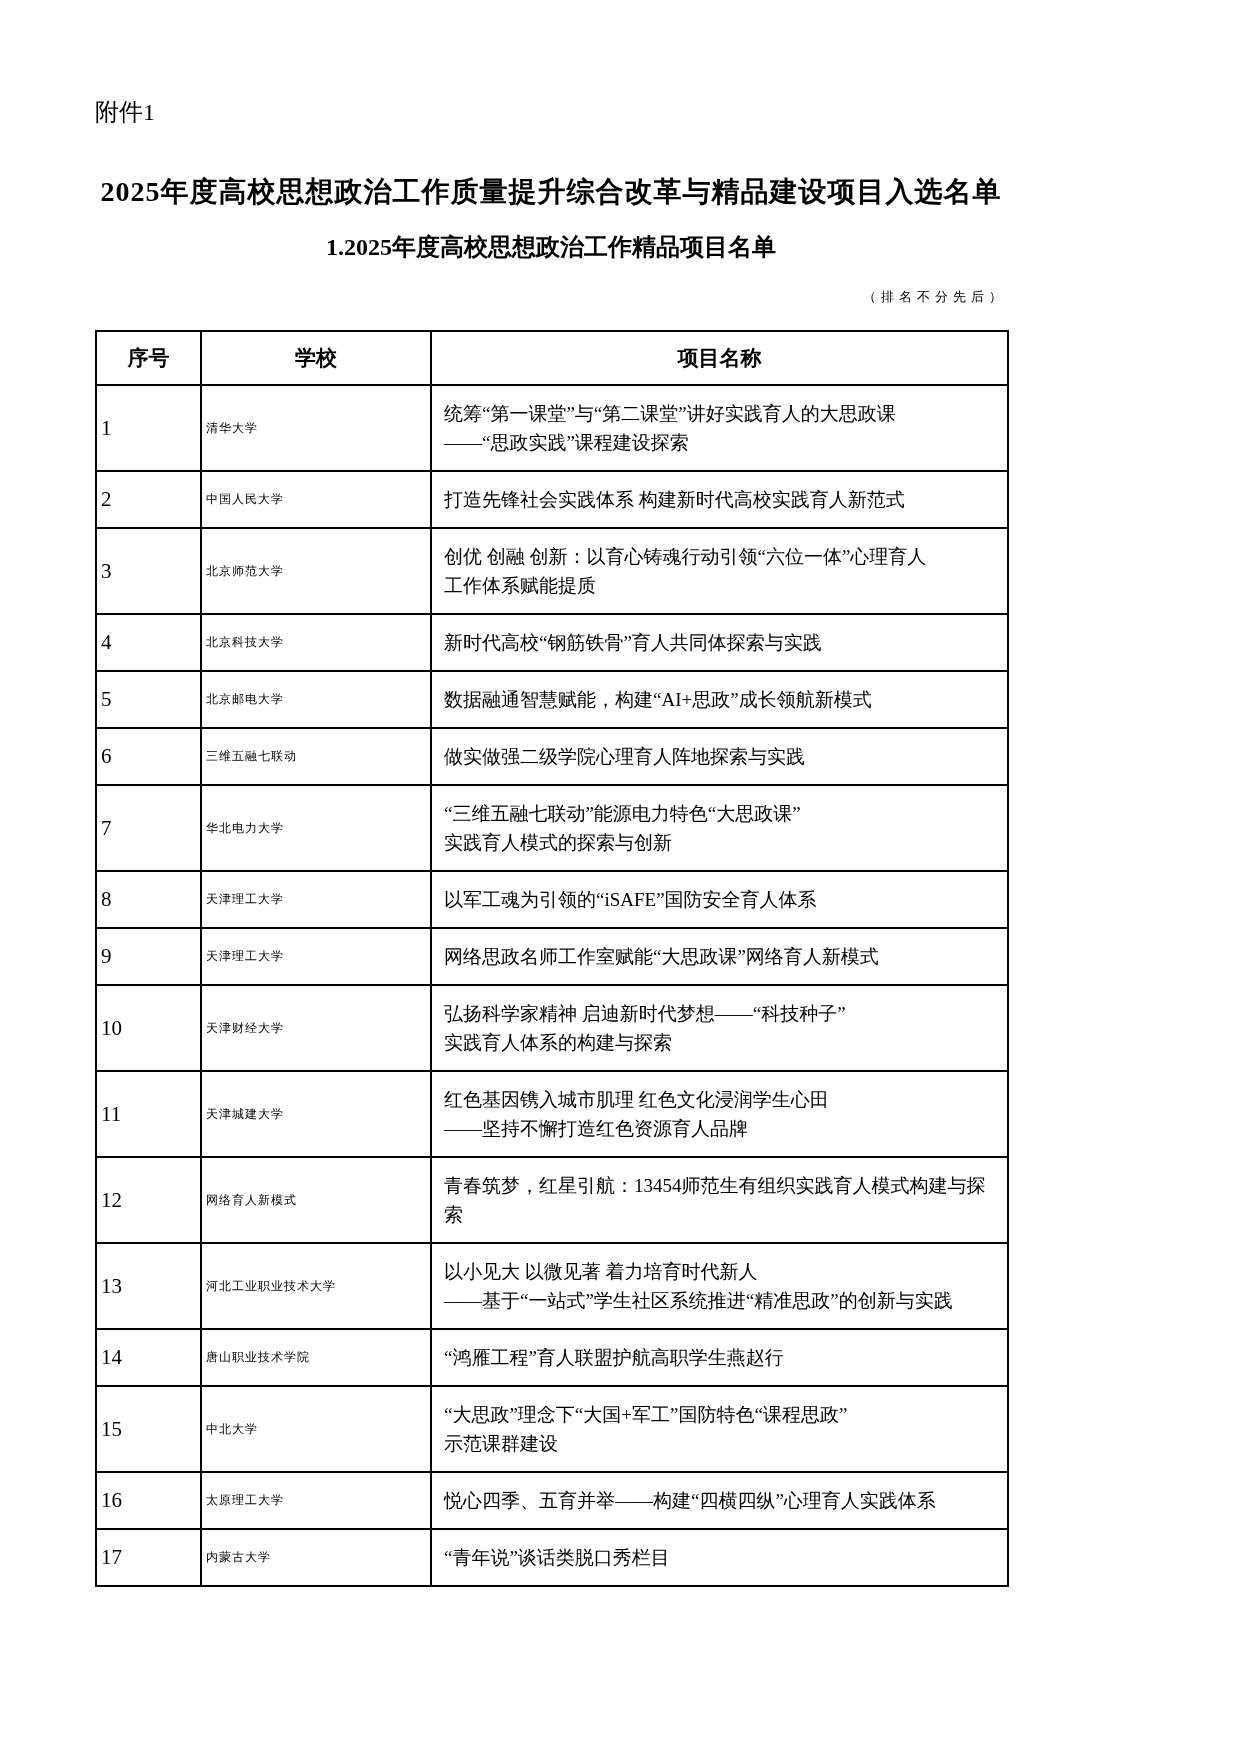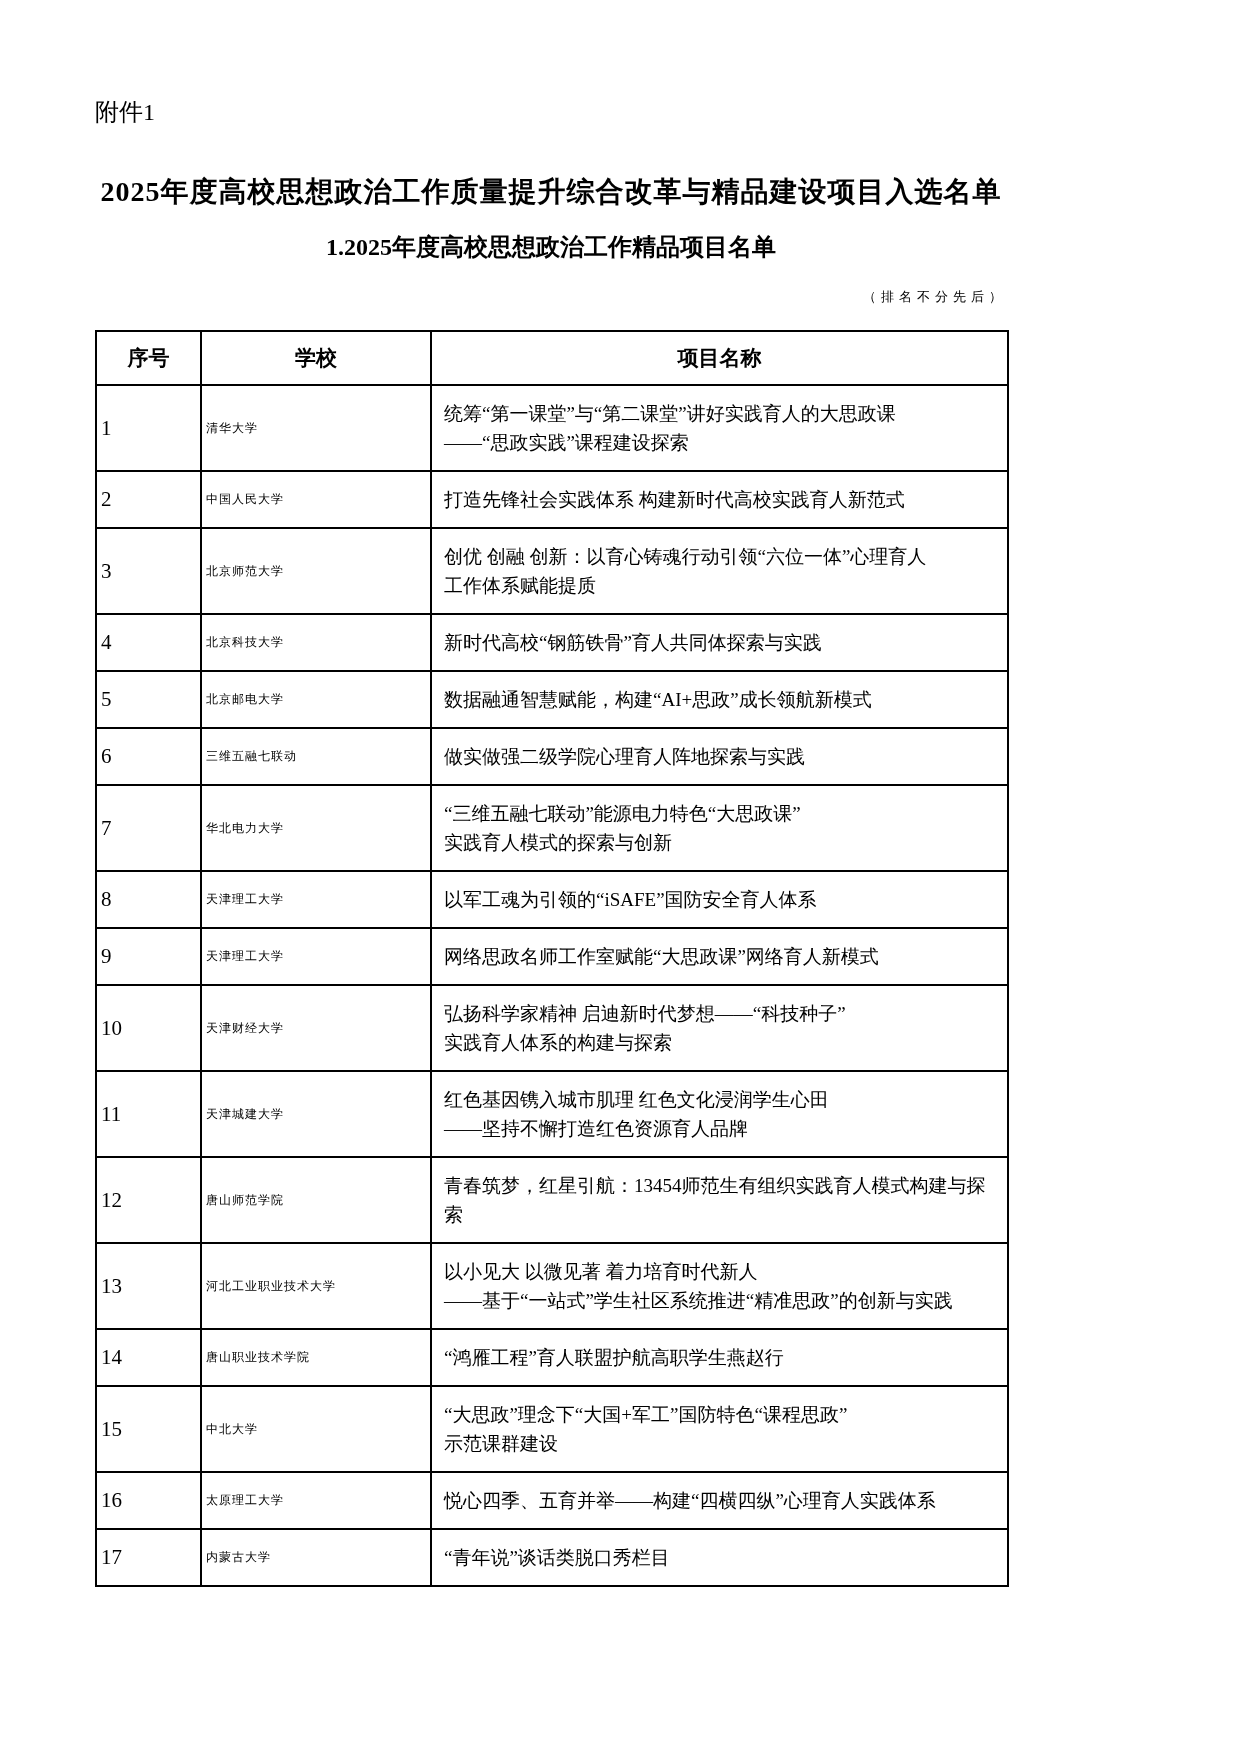--- a/index.html
+++ b/index.html
@@ -158,21 +158,21 @@
 实践育人体系的构建与探索</td>
           </tr>
           <tr>
             <td class="col-no">11</td>
             <td class="col-school">天津城建大学</td>
             <td class="col-project">红色基因镌入城市肌理 红色文化浸润学生心田
 ——坚持不懈打造红色资源育人品牌</td>
           </tr>
           <tr>
             <td class="col-no">12</td>
-            <td class="col-school">唐山师范学院</td>
+            <td class="col-school">网络育人新模式</td>
             <td class="col-project">青春筑梦，红星引航：13454师范生有组织实践育人模式构建与探索</td>
           </tr>
           <tr>
             <td class="col-no">13</td>
             <td class="col-school">河北工业职业技术大学</td>
             <td class="col-project">以小见大 以微见著 着力培育时代新人
 ——基于“一站式”学生社区系统推进“精准思政”的创新与实践</td>
           </tr>
           <tr>
             <td class="col-no">14</td>

